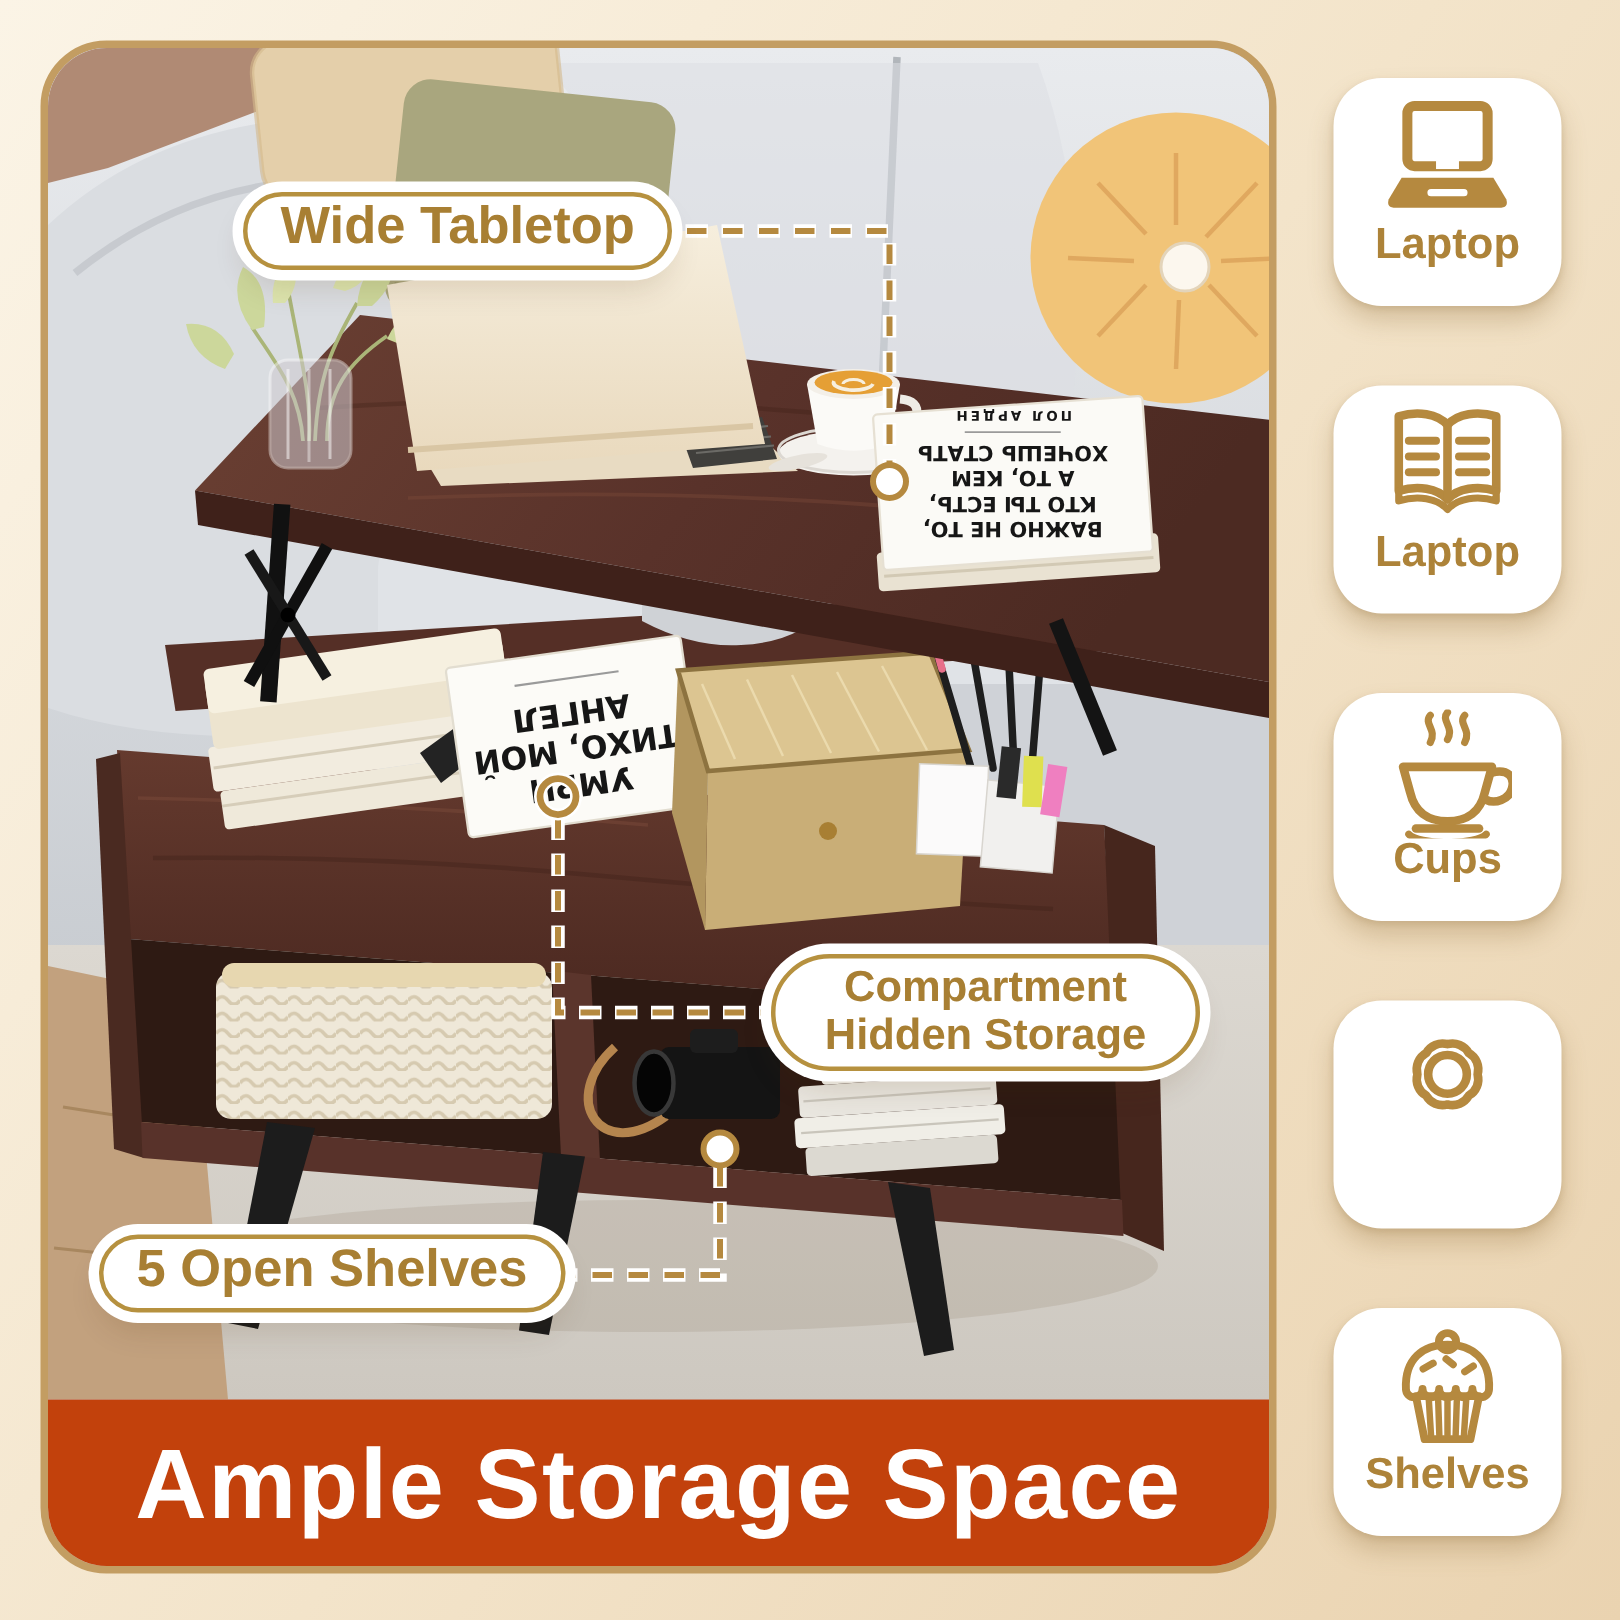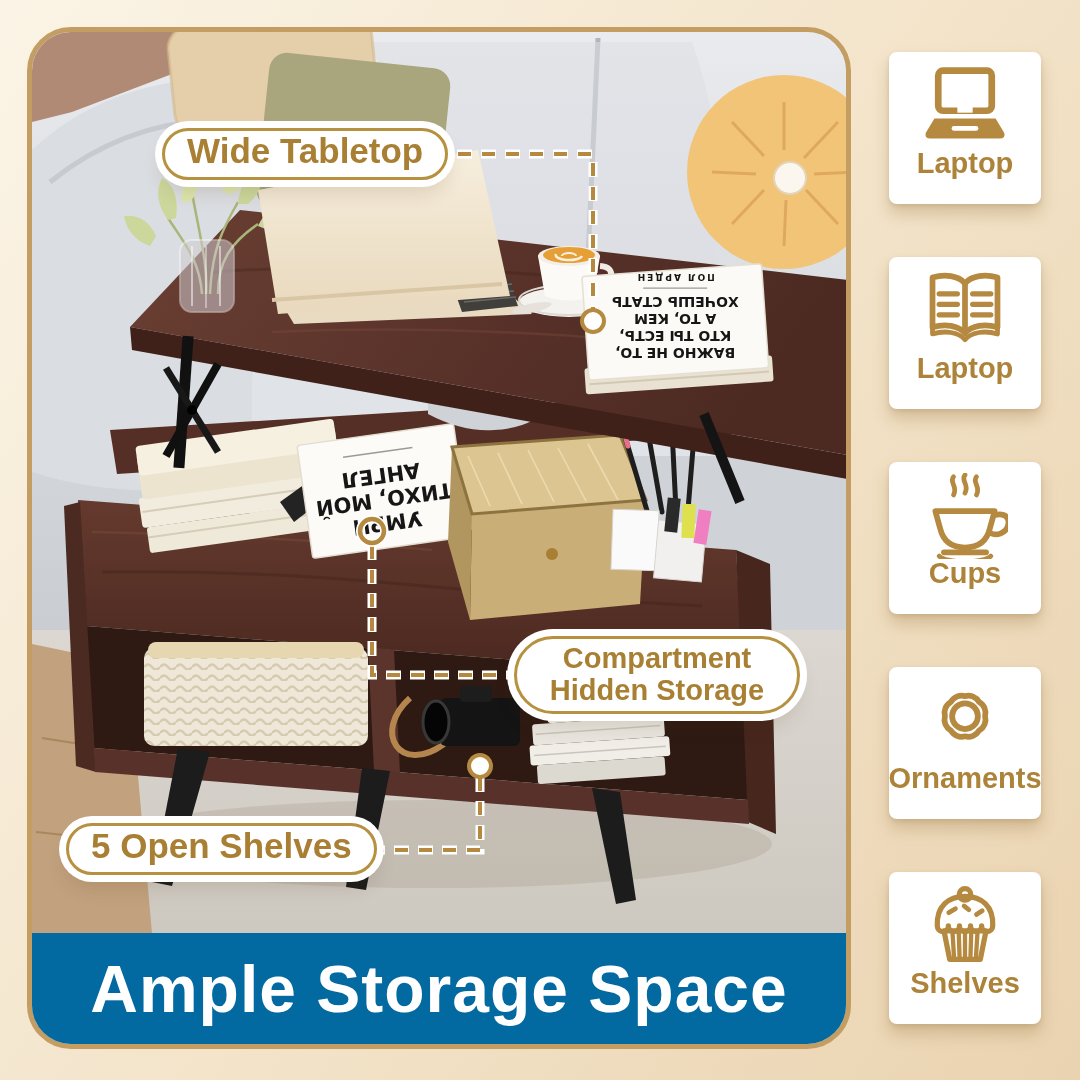--- a/index.html
+++ b/index.html
@@ -7,36 +7,36 @@
     width:1080px;height:1080px;position:relative;overflow:hidden;
     background:linear-gradient(125deg,#fbf4e6 0%,#f3e4ca 52%,#ead3b0 100%);
     font-family:"Liberation Sans", sans-serif;
   }
   .frame{
     position:absolute;left:27px;top:27px;width:814px;height:1012px;
     border:5px solid #c39d62;border-radius:44px;overflow:hidden;background:#cfd2d6;
   }
   .scene{position:absolute;left:0;top:0;width:814px;height:901px;}
   .banner{
-    position:absolute;left:0;bottom:0;width:814px;height:111px;background:#0369a1;
+    position:absolute;left:0;bottom:0;width:814px;height:111px;background:#c2410c;
     display:flex;align-items:center;justify-content:center;
   }
   .banner-text{color:#fff;font-size:66px;font-weight:bold;letter-spacing:1px;}
   .pill{
     position:absolute;background:#fff;border:3px solid #b6913f;border-radius:48px;
     color:#a87f33;font-weight:bold;display:flex;flex-direction:column;
     align-items:center;text-align:center;
     box-shadow:0 0 0 7px #fff, 0 12px 20px rgba(80,50,10,.15);
     white-space:nowrap;z-index:5;
   }
   .pill-wide{left:162px;top:128px;height:46px;padding:0 22px;font-size:35px;}
   .pill-hidden{left:514px;top:636px;width:252px;padding:4px 14px;font-size:29px;line-height:1.1;border-radius:44px;}
   .pill-shelves{left:66px;top:823px;height:46px;padding:0 22px;font-size:35px;}
   .card{
-    position:absolute;left:889px;width:152px;height:152px;background:#fff;border-radius:8px;
+    position:absolute;left:889px;width:152px;height:152px;background:#fff;border-radius:32px;
     box-shadow:0 10px 16px rgba(140,105,50,.28),0 2px 4px rgba(140,105,50,.18);
     display:flex;flex-direction:column;align-items:center;z-index:3;
   }
   .card svg{margin-top:11px;width:86px;height:86px;flex:0 0 auto;}
   .card .lbl{font-size:29px;color:#ad8339;font-weight:bold;margin-top:-2px;}
   .ic{stroke:#b5893f;fill:none;stroke-linecap:round;stroke-linejoin:round;}
 </style>
 </head>
 <body>
 
@@ -364,21 +364,20 @@
     <path class="ic" stroke-width="5" d="M18,87 a28,8 0 0 0 54,0"></path>
   </svg>
   <span class="lbl">Cups</span>
 </div>
 
 <div class="card" style="top:667px">
   <svg viewBox="0 0 90 90">
     <path class="ic" stroke-width="6" d="M66,40 A13,13 0 0 1 59.85,54.85 A13,13 0 0 1 45,61 A13,13 0 0 1 30.15,54.85 A13,13 0 0 1 24,40 A13,13 0 0 1 30.15,25.15 A13,13 0 0 1 45,19 A13,13 0 0 1 59.85,25.15 A13,13 0 0 1 66,40 Z"></path>
     <circle class="ic" stroke-width="6" cx="45" cy="40" r="13.5"></circle>
   </svg>
-  <span class="lbl">Ornaments</span>
 </div>
 
 <div class="card" style="top:872px">
   <svg viewBox="0 0 90 90">
     <circle class="ic" stroke-width="5.5" cx="45" cy="12" r="6"></circle>
     <path class="ic" stroke-width="5.5" d="M16,45 C15,24 28,14 45,14 C62,14 75,24 74,45 a5.8,5.8 0 0 1 -11.6,0 a5.8,5.8 0 0 1 -11.6,0 a5.8,5.8 0 0 1 -11.6,0 a5.8,5.8 0 0 1 -11.6,0 a5.8,5.8 0 0 1 -11.6,0"></path>
     <g class="ic" stroke-width="5">
       <line x1="28" y1="31" x2="35" y2="27"></line>
         <line x1="44" y1="24" x2="49" y2="28"></line>
         <line x1="57" y1="33" x2="63" y2="29"></line>

